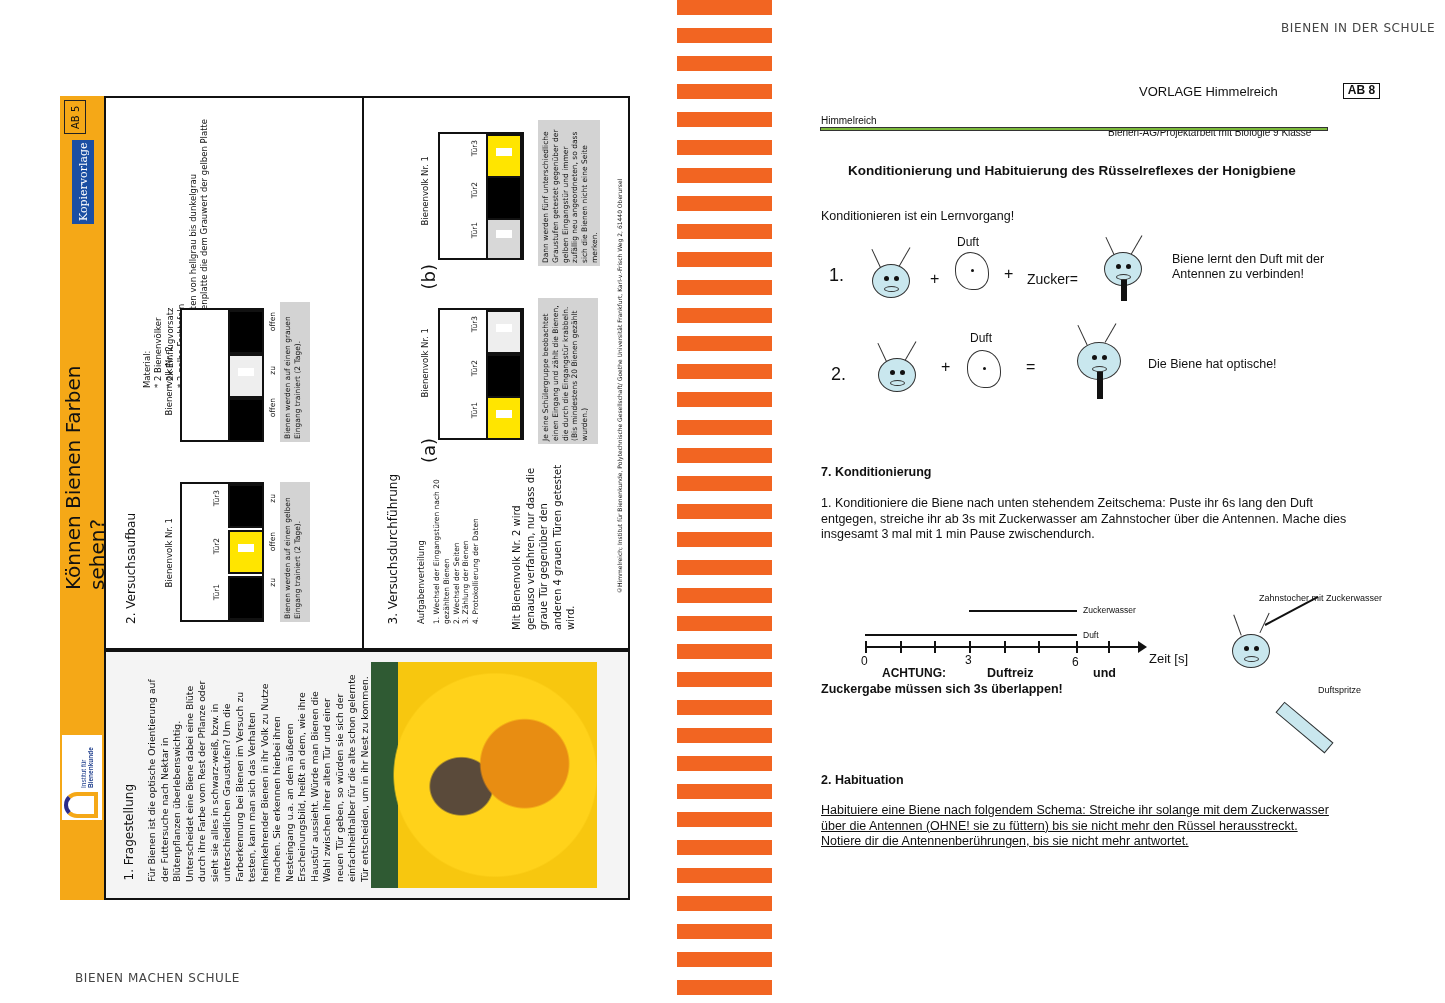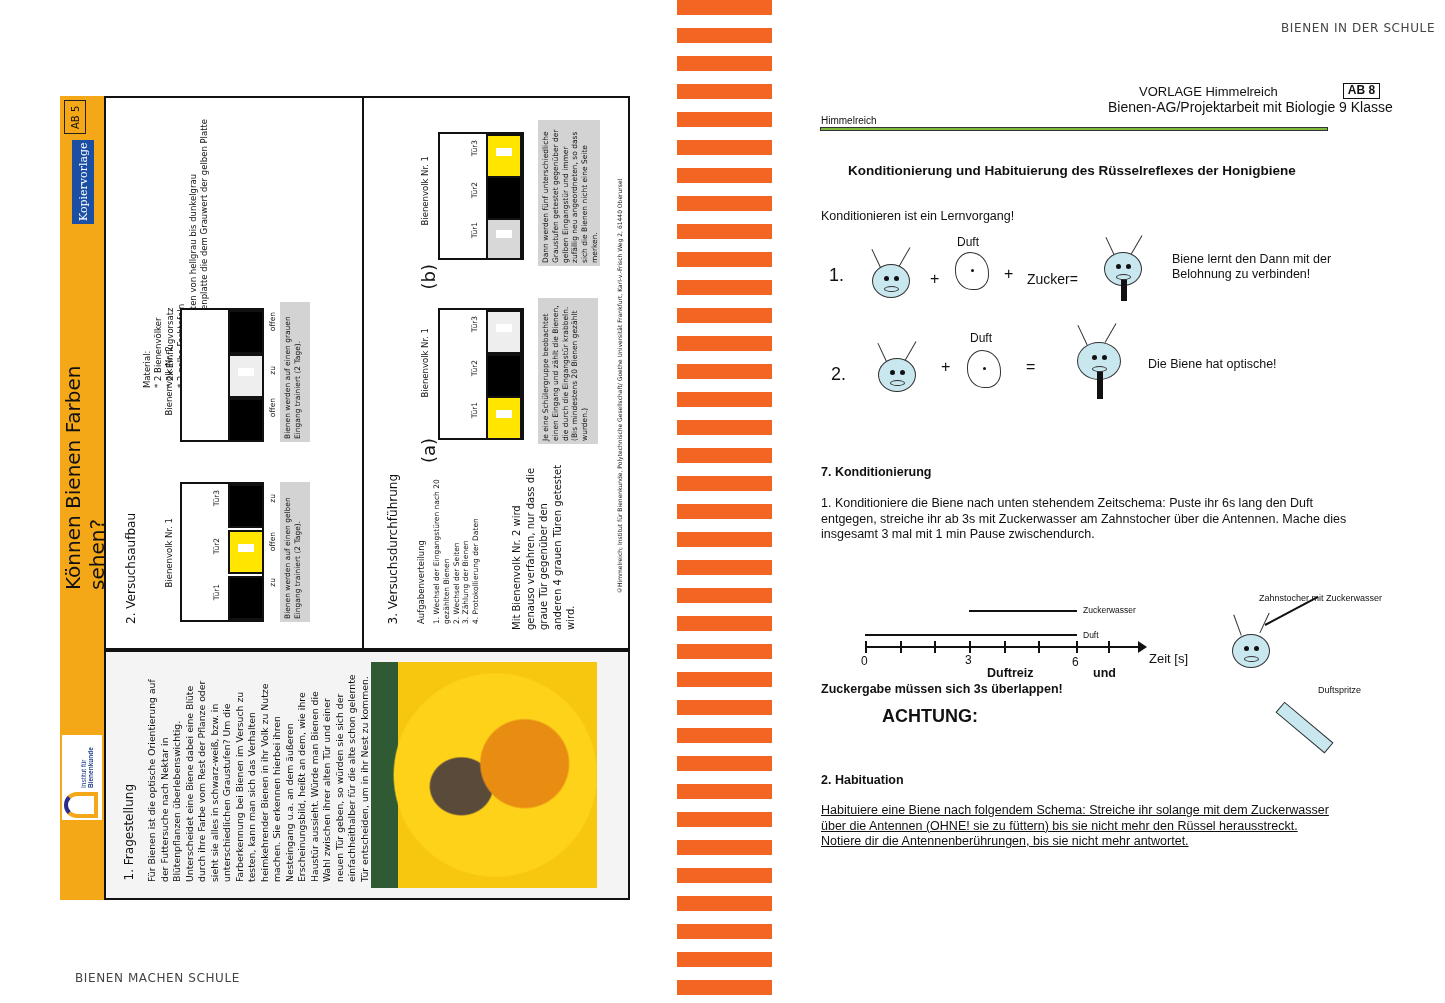--- a/index.html
+++ b/index.html
@@ -158,21 +158,21 @@
   <div class="folio" style="left:75px;top:971px;">BIENEN MACHEN SCHULE</div>
 </div>
 
 <div class="stripes"></div>
 
 <div class="rp">
   <div class="folio abs" style="left:1281px;top:21px;">BIENEN IN DER SCHULE</div>
   <div class="abs" style="left:1139px;top:84px;font-size:13px;">VORLAGE Himmelreich</div>
   <div class="ab6">AB 8</div>
   <div class="abs" style="left:821px;top:115px;font-size:10px;">Himmelreich</div>
-  <div class="abs" style="left:1108px;top:99px;font-size:14px;">Bienen-AG/Projektarbeit mit Biologie 9 Klasse</div>
+  <div class="abs" style="left:1108px;top:127px;font-size:10px;">Bienen-AG/Projektarbeit mit Biologie 9 Klasse</div>
   <div class="green-line"></div>
   <div class="abs" style="left:848px;top:163px;font-size:13.5px;font-weight:bold;">Konditionierung und Habituierung des Rüsselreflexes der Honigbiene</div>
   <div class="abs body-text" style="left:821px;top:209px;">Konditionieren ist ein Lernvorgang!</div>
 
   <div class="abs" style="left:829px;top:265px;font-size:18px;">1.</div>
   <div class="ant" style="left:876px;top:248px;transform:rotate(-25deg);"></div>
   <div class="ant" style="left:904px;top:246px;transform:rotate(30deg);"></div>
   <div class="bee" style="left:872px;top:264px;">
       <div class="eye" style="left:11px"></div>
       <div class="eye" style="left:21px"></div>
@@ -184,21 +184,21 @@
   <div class="abs" style="left:1004px;top:265px;font-size:16px;">+</div>
   <div class="abs" style="left:1027px;top:271px;font-size:14px;">Zucker=</div>
   <div class="ant" style="left:1110px;top:236px;transform:rotate(-25deg);"></div>
   <div class="ant" style="left:1136px;top:234px;transform:rotate(30deg);"></div>
   <div class="bee" style="left:1104px;top:252px;">
       <div class="eye" style="left:11px"></div>
       <div class="eye" style="left:21px"></div>
       <div class="tongue"></div>
       <div class="mouth"></div>
     </div>
-  <div class="abs" style="left:1172px;top:252px;font-size:12.5px;width:170px;line-height:15px;">Biene lernt den Dann mit der Belohnung zu verbinden!</div>
+  <div class="abs" style="left:1172px;top:252px;font-size:12.5px;width:170px;line-height:15px;">Biene lernt den Duft mit der Antennen zu verbinden!</div>
 
   <div class="abs" style="left:831px;top:364px;font-size:18px;">2.</div>
   <div class="ant" style="left:882px;top:342px;transform:rotate(-25deg);"></div>
   <div class="ant" style="left:910px;top:340px;transform:rotate(30deg);"></div>
   <div class="bee" style="left:878px;top:358px;">
       <div class="eye" style="left:11px"></div>
       <div class="eye" style="left:21px"></div>
       <div class="mouth"></div>
     </div>
   <div class="abs" style="left:941px;top:358px;font-size:16px;">+</div>
@@ -229,21 +229,21 @@
   <div class="abs" style="left:934px;top:641px;width:2px;height:12px;background:#111;"></div>
   <div class="abs" style="left:969px;top:641px;width:2px;height:12px;background:#111;"></div>
   <div class="abs" style="left:1004px;top:641px;width:2px;height:12px;background:#111;"></div>
   <div class="abs" style="left:1038px;top:641px;width:2px;height:12px;background:#111;"></div>
   <div class="abs" style="left:1076px;top:641px;width:2px;height:12px;background:#111;"></div>
   <div class="abs" style="left:1108px;top:641px;width:2px;height:12px;background:#111;"></div>
   <div class="abs" style="left:861px;top:654px;font-size:12px;">0</div>
   <div class="abs" style="left:965px;top:653px;font-size:12px;">3</div>
   <div class="abs" style="left:1072px;top:655px;font-size:12px;">6</div>
   <div class="abs" style="left:1149px;top:651px;font-size:13px;">Zeit [s]</div>
-  <div class="abs" style="left:882px;top:706px;font-size:18px;font-weight:bold;">ACHTUNG:</div>
+  <div class="abs" style="left:882px;top:666px;font-size:12px;font-weight:bold;">ACHTUNG:</div>
   <div class="abs" style="left:987px;top:666px;font-size:12.5px;font-weight:bold;">Duftreiz</div>
   <div class="abs" style="left:1093px;top:666px;font-size:12.5px;font-weight:bold;">und</div>
   <div class="abs" style="left:821px;top:682px;font-size:12.5px;font-weight:bold;">Zuckergabe müssen sich 3s überlappen!</div>
 
   <div class="abs" style="left:1259px;top:593px;font-size:9px;">Zahnstocher mit Zuckerwasser</div>
   <div class="abs" style="left:1265px;top:624px;width:60px;height:2px;background:#111;transform:rotate(-28deg);transform-origin:left center;"></div>
   <div class="ant" style="left:1237px;top:614px;transform:rotate(-20deg);"></div>
   <div class="ant" style="left:1264px;top:612px;transform:rotate(25deg);"></div>
   <div class="bee" style="left:1232px;top:634px;">
       <div class="eye" style="left:11px"></div>

